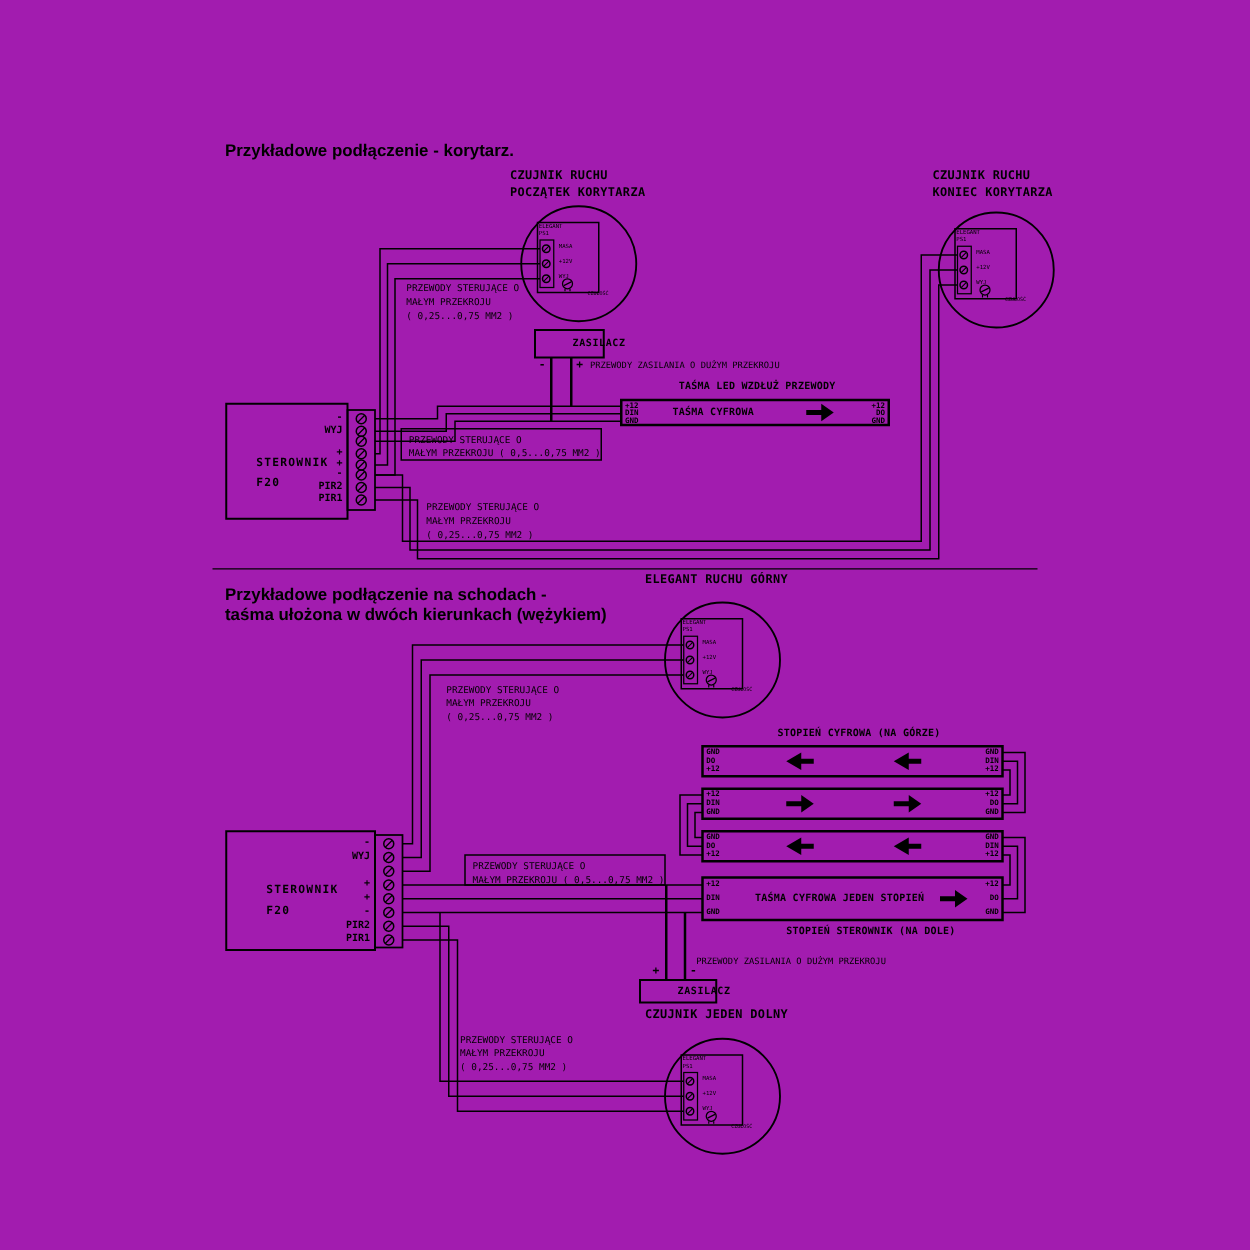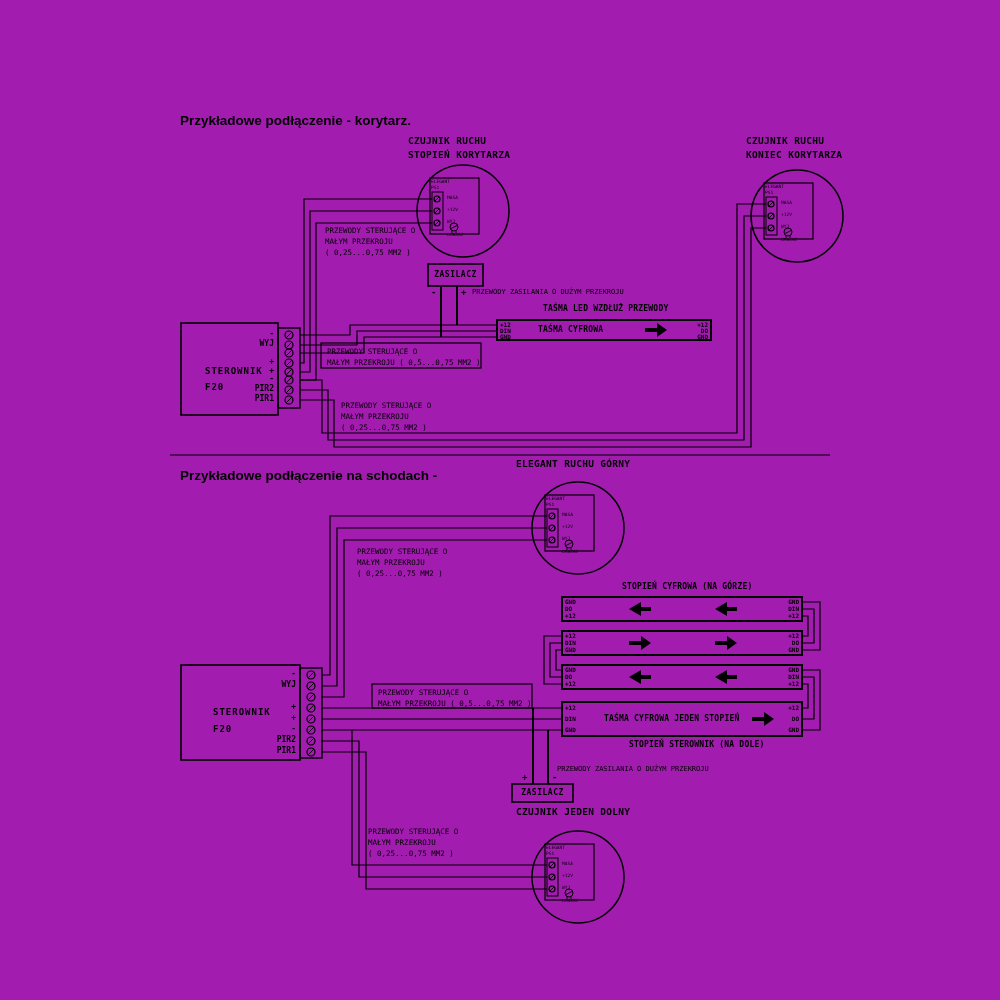--- a/index.html
+++ b/index.html
@@ -12,21 +12,21 @@
   .lbl{font-size:7.5px;}
   .med{font-size:8px;font-weight:bold;letter-spacing:.2px;}
   .pin{font-size:6px;font-weight:bold;}
   .pin8{font-size:8px;font-weight:bold;}
   .ctrl{font-size:9px;font-weight:bold;letter-spacing:1px;}
   .psu{font-size:8px;font-weight:bold;letter-spacing:.5px;}
   .sgn{font-size:9px;font-weight:bold;}
   .tiny{font-size:4.5px;}
   .tiny2{font-size:4px;}
   .ra{text-align:right;}
-  .ca{text-align:center;}
+  .ca{text-align:left;margin-left:30px;}
 </style>
 </head>
 <body>
 
 <div id="page">
 
 <svg id="wires" width="1000" height="1000" viewBox="0 0 1000 1000" fill="none" stroke="#000" stroke-width="1.2">
 
   <path d="M170,455 H830" stroke-width="1"></path>
 
@@ -163,21 +163,21 @@
     <g>
       <circle cx="569" cy="893" r="4" stroke-width="1"></circle>
       <path d="M566,894.5 L572,891.5 M567,897 V899 M571,897 V899" stroke-width="0.9"></path>
     </g>
   </g>
 </svg>
 
 <div class="txt ttl" style="left:180px;top:114px">Przykładowe podłączenie - korytarz.</div>
 
 <div class="txt lab" style="left:408px;top:136px">CZUJNIK RUCHU</div>
-<div class="txt lab" style="left:408px;top:150px">STOPIEŃ KORYTARZA</div>
+<div class="txt lab" style="left:408px;top:150px">POCZĄTEK KORYTARZA</div>
 <div class="txt lab" style="left:746px;top:136px">CZUJNIK RUCHU</div>
 <div class="txt lab" style="left:746px;top:150px">KONIEC KORYTARZA</div>
 
 <div class="txt tiny" style="left:431px;top:180px">ELEGANT</div>
 <div class="txt tiny" style="left:431px;top:186px">PS1</div>
 <div class="txt tiny" style="left:447px;top:196px">MASA</div>
 <div class="txt tiny" style="left:447px;top:208px">+12V</div>
 <div class="txt tiny" style="left:447px;top:220px">WYJ</div>
 <div class="txt tiny2 ca" style="left:440px;top:233px;width:30px">CZUŁOŚĆ</div>
 
@@ -218,20 +218,21 @@
 <div class="txt pin8 ra" style="left:228px;top:367px;width:46px">+</div>
 <div class="txt pin8 ra" style="left:228px;top:375px;width:46px">-</div>
 <div class="txt pin8 ra" style="left:228px;top:385px;width:46px">PIR2</div>
 <div class="txt pin8 ra" style="left:228px;top:395px;width:46px">PIR1</div>
 
 <div class="txt lbl" style="left:341px;top:402px">PRZEWODY STERUJĄCE O</div>
 <div class="txt lbl" style="left:341px;top:413px">MAŁYM PRZEKROJU</div>
 <div class="txt lbl" style="left:341px;top:424px">( 0,25...0,75 MM2 )</div>
 
 <div class="txt ttl" style="left:180px;top:469px">Przykładowe podłączenie na schodach -</div>
+<div class="txt ttl" style="left:180px;top:485px">taśma ułożona w dwóch kierunkach (wężykiem)</div>
 
 <div class="txt lab" style="left:516px;top:459px">ELEGANT RUCHU GÓRNY</div>
 
 <div class="txt tiny" style="left:546px;top:497px">ELEGANT</div>
 <div class="txt tiny" style="left:546px;top:503px">PS1</div>
 <div class="txt tiny" style="left:562px;top:513px">MASA</div>
 <div class="txt tiny" style="left:562px;top:525px">+12V</div>
 <div class="txt tiny" style="left:562px;top:537px">WYJ</div>
 <div class="txt tiny2 ca" style="left:555px;top:550px;width:30px">CZUŁOŚĆ</div>
 

